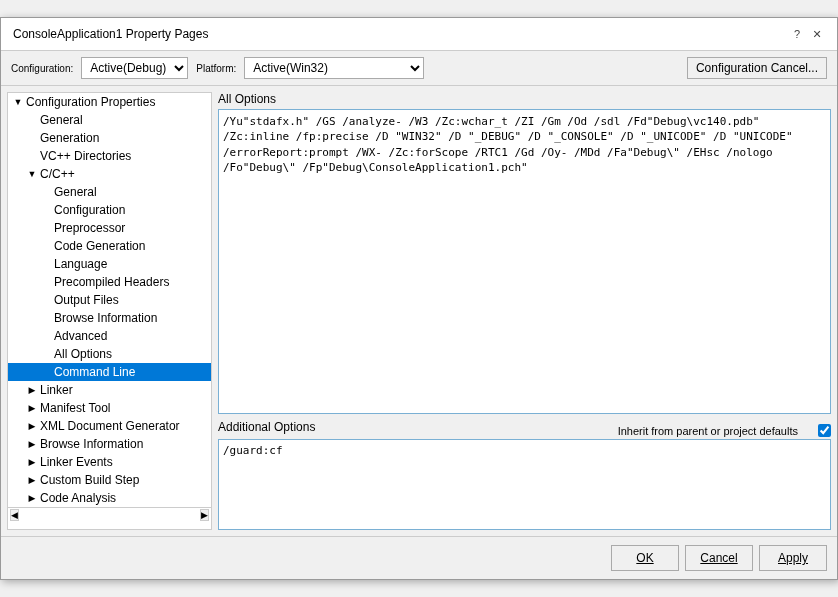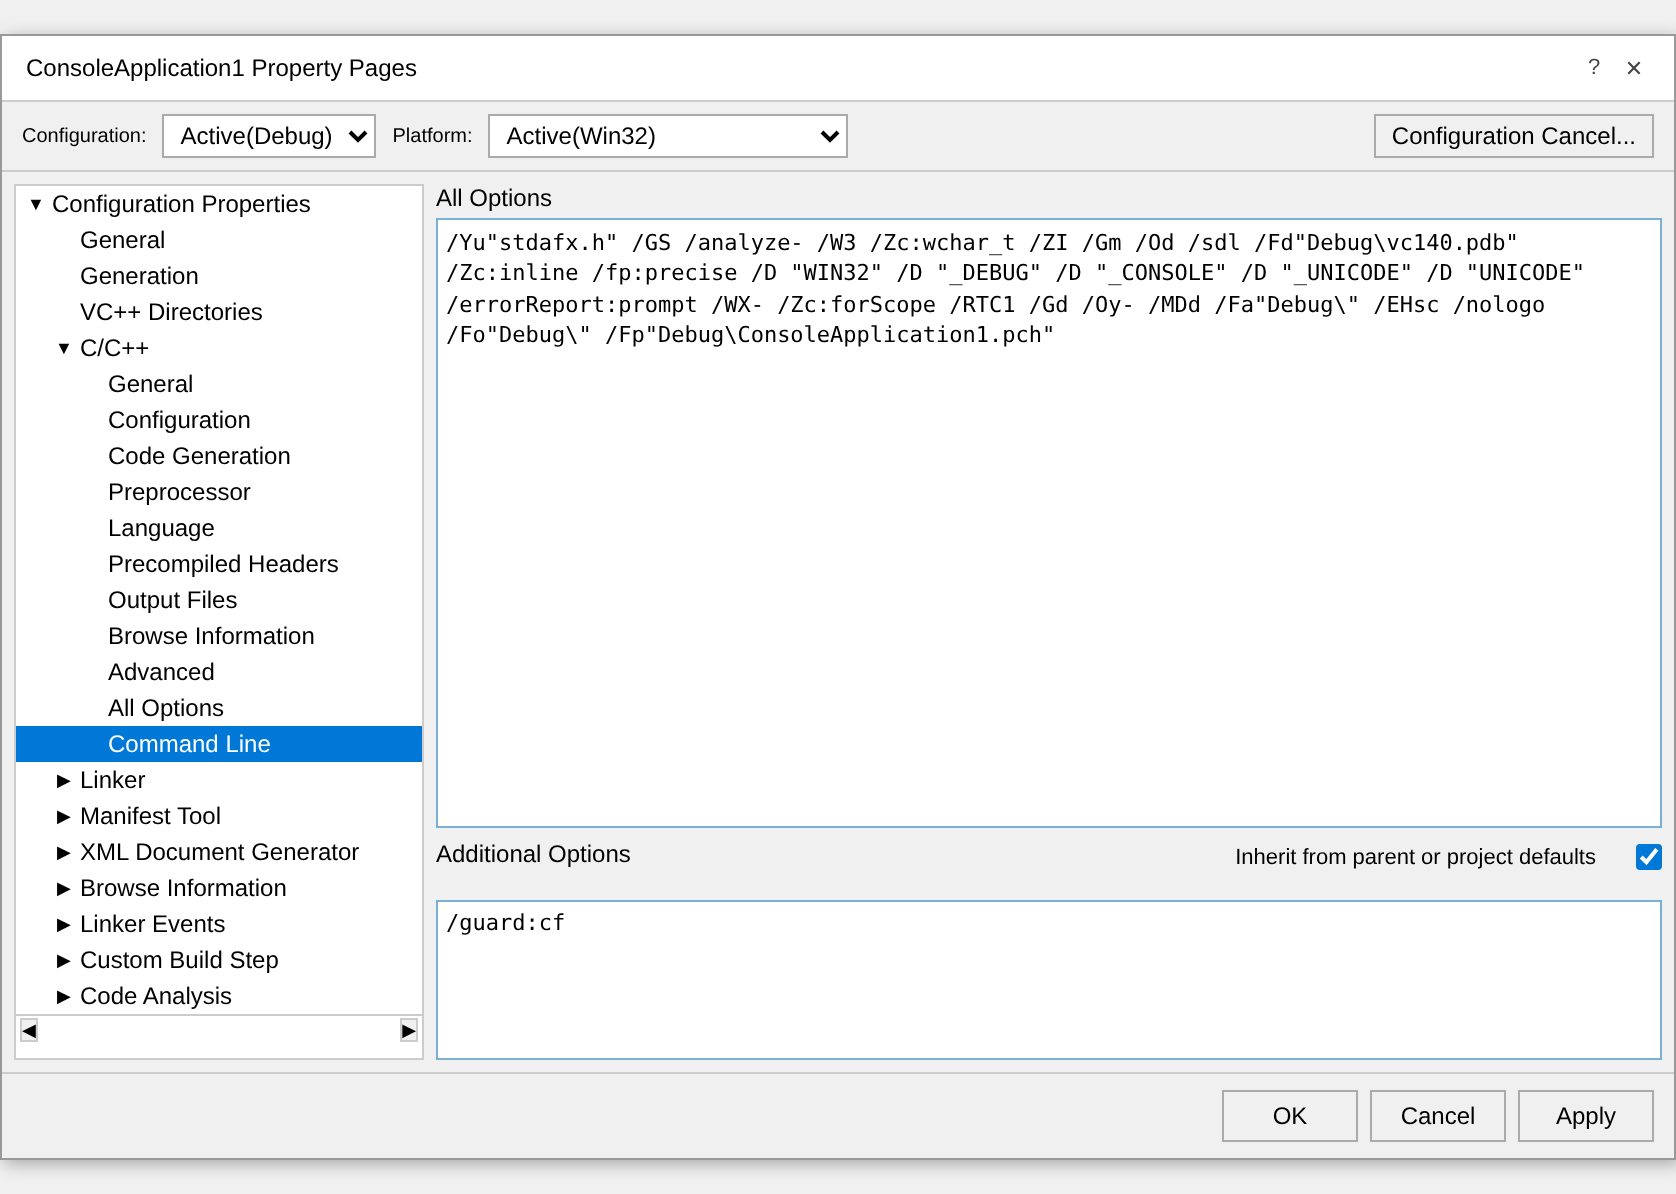--- a/index.html
+++ b/index.html
@@ -150,23 +150,23 @@
       color: #000;
       line-height: 1.4;
     }
     .additional-section {
       display: flex;
       flex-direction: column;
       height: 110px;
     }
     .additional-header {
       display: flex;
-      align-items: center;
+      align-items: flex-end;
       justify-content: space-between;
-      margin-bottom: 13px;
+      margin-bottom: 2px;
     }
     .inherit-label {
       font-size: 11px;
       color: #000;
       display: flex;
       align-items: center;
       gap: 20px;
     }
     .inherit-checkbox {
       width: 13px;
@@ -183,20 +183,21 @@
       background: #fff;
       color: #000;
     }
     .footer {
       padding: 8px 10px;
       display: flex;
       justify-content: flex-end;
       gap: 6px;
       border-top: 1px solid #ccc;
       background: #f0f0f0;
+      text-decoration: underline;
     }
     .footer-btn {
       height: 26px;
       min-width: 68px;
       font-size: 12px;
       border: 1px solid #aaa;
       background: #f0f0f0;
       padding: 0 12px;
       cursor: pointer;
     }
@@ -255,25 +256,25 @@
         <div class="tree-item level2">
           <span class="expand-icon"></span>
           <span>General</span>
         </div>
         <div class="tree-item level2">
           <span class="expand-icon"></span>
           <span>Configuration</span>
         </div>
         <div class="tree-item level2">
           <span class="expand-icon"></span>
+          <span>Preprocessor</span>
+        </div>
+        <div class="tree-item level2">
+          <span class="expand-icon"></span>
           <span>Code Generation</span>
-        </div>
-        <div class="tree-item level2">
-          <span class="expand-icon"></span>
-          <span>Preprocessor</span>
         </div>
         <div class="tree-item level2">
           <span class="expand-icon"></span>
           <span>Language</span>
         </div>
         <div class="tree-item level2">
           <span class="expand-icon"></span>
           <span>Precompiled Headers</span>
         </div>
         <div class="tree-item level2">

